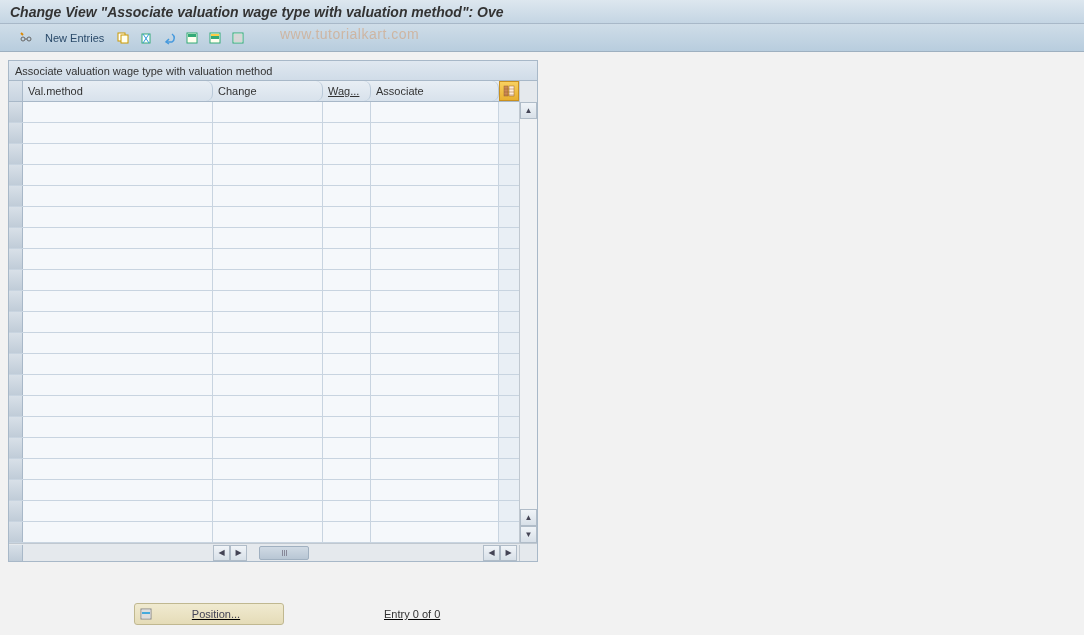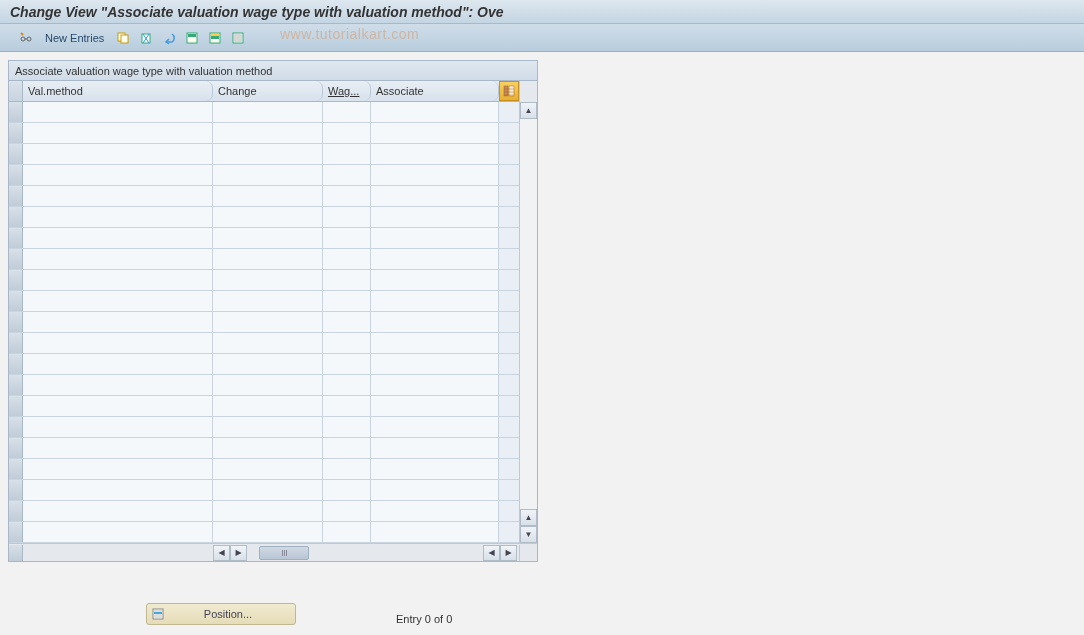--- a/index.html
+++ b/index.html
@@ -237,24 +237,25 @@
     
     .grip-line {
       width: 1px;
       height: 6px;
       background: #889;
     }
     
     .bottom-bar {
       position: absolute;
       bottom: 10px;
-      left: 146px;
-      display: flex;
-      align-items: flex-end;
+      left: 134px;
+      display: flex;
+      align-items: center;
       gap: 100px;
+      text-decoration: underline;
     }
     
     .position-button {
       display: flex;
       align-items: center;
       background: linear-gradient(to bottom, #f0ead0 0%, #e5dcb8 100%);
       border: 1px solid #c0b890;
       border-radius: 3px;
       padding: 2px 4px;
       cursor: pointer;

